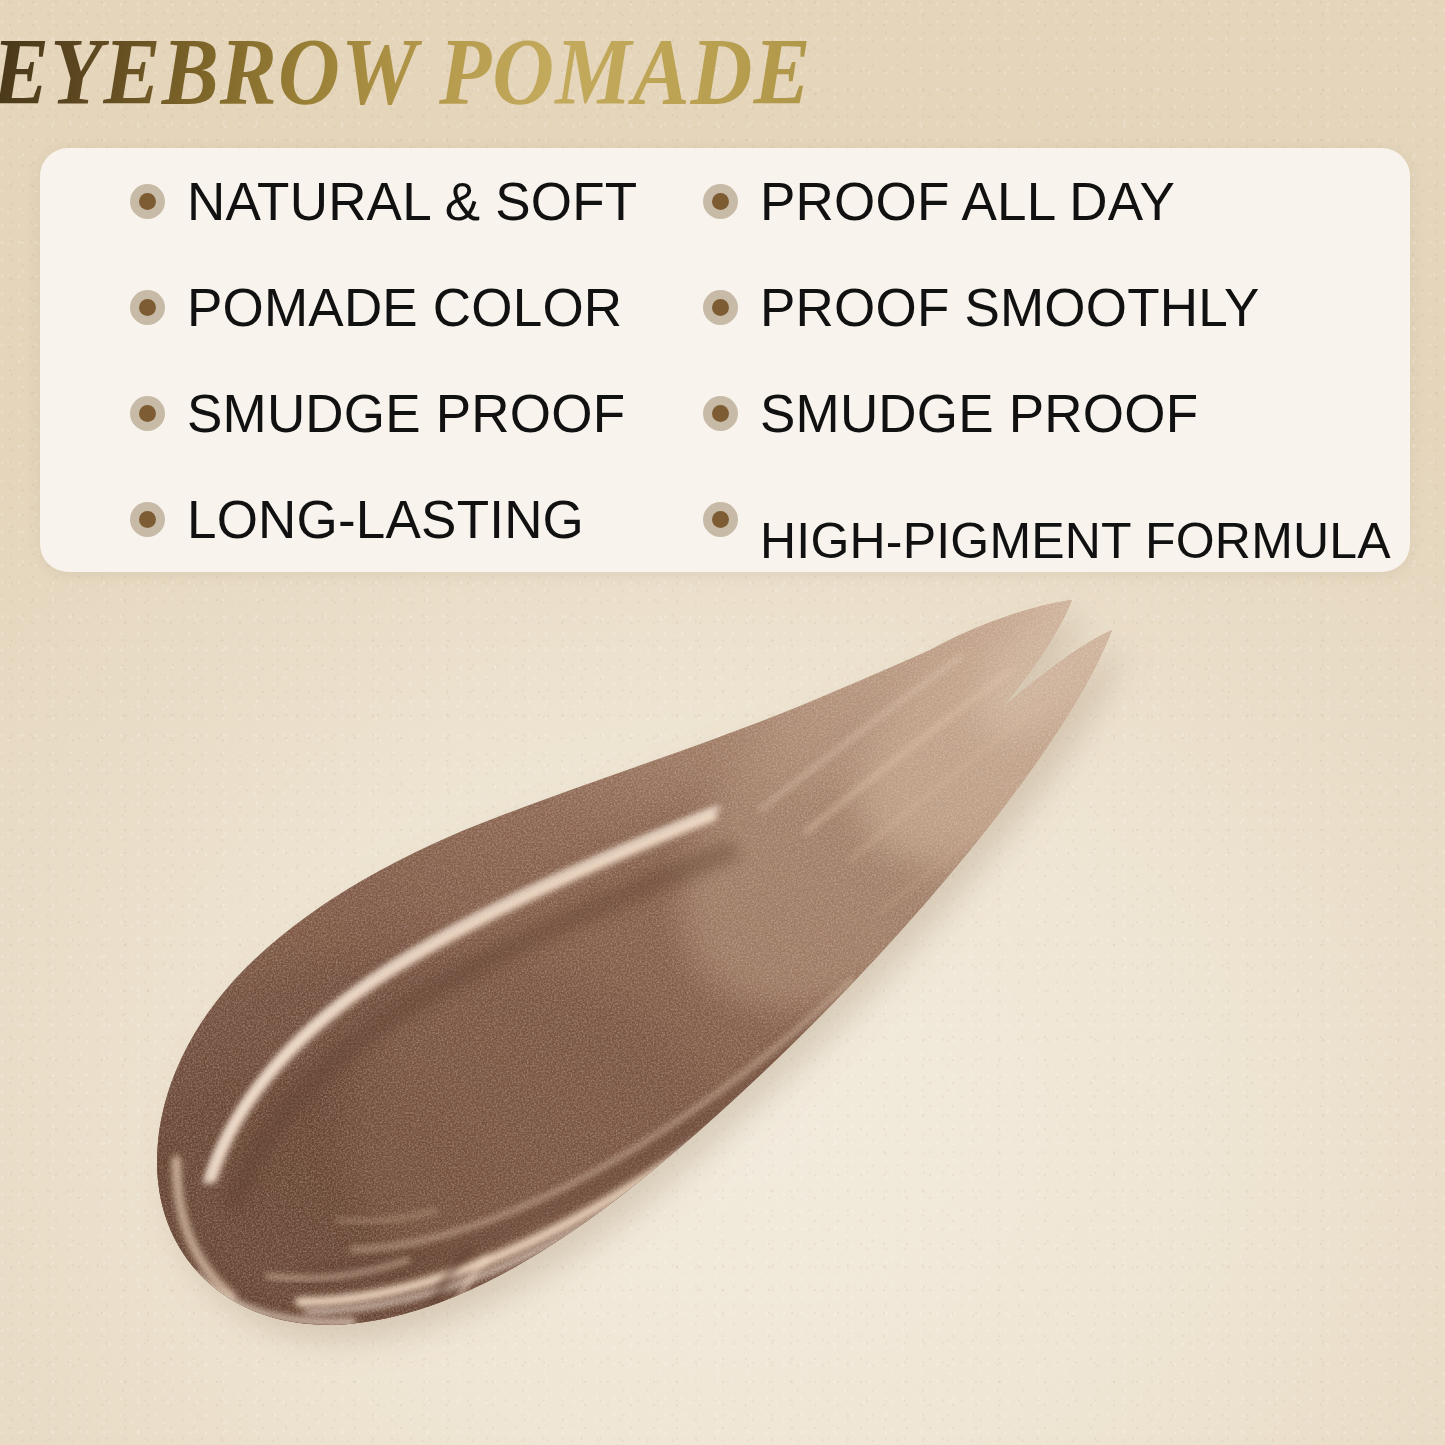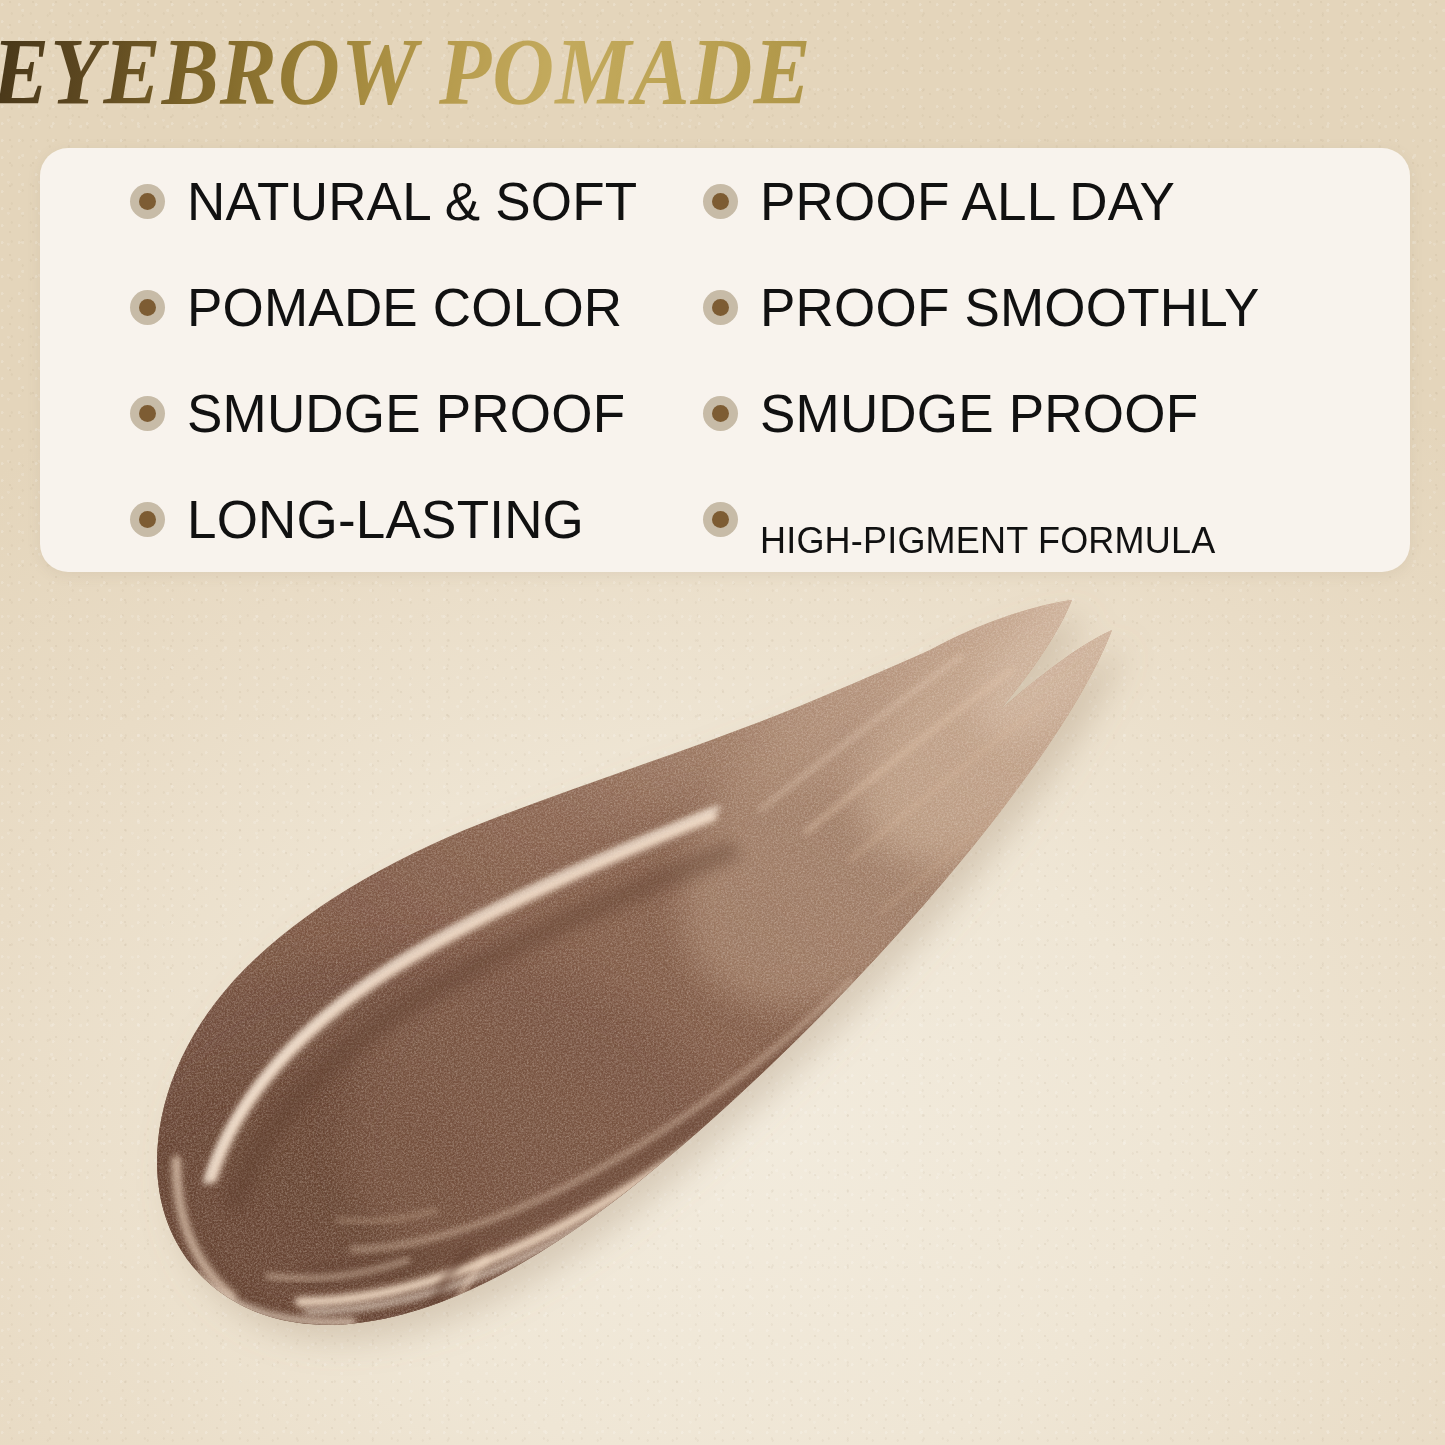--- a/index.html
+++ b/index.html
@@ -125,21 +125,21 @@
   .feature-label {
     font-family: "Liberation Sans", sans-serif;
     font-size: 53px;
     font-weight: 400;
     color: #111111;
     letter-spacing: .2px;
     white-space: nowrap;
     line-height: 1;
   }
   .feature-label.small {
-    font-size: 36px;
+    font-size: 50px;
     margin-top: 44px;
   }
 
   
   #swatch-layer {
     position: absolute;
     left: 0;
     top: 560px;
     width: 1445px;
     height: 885px;

